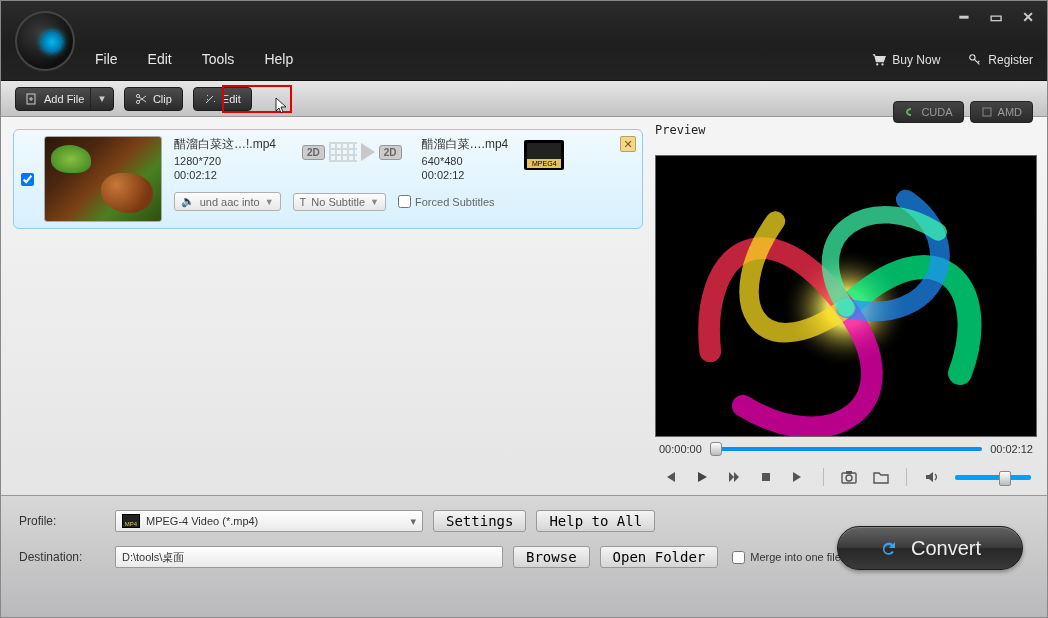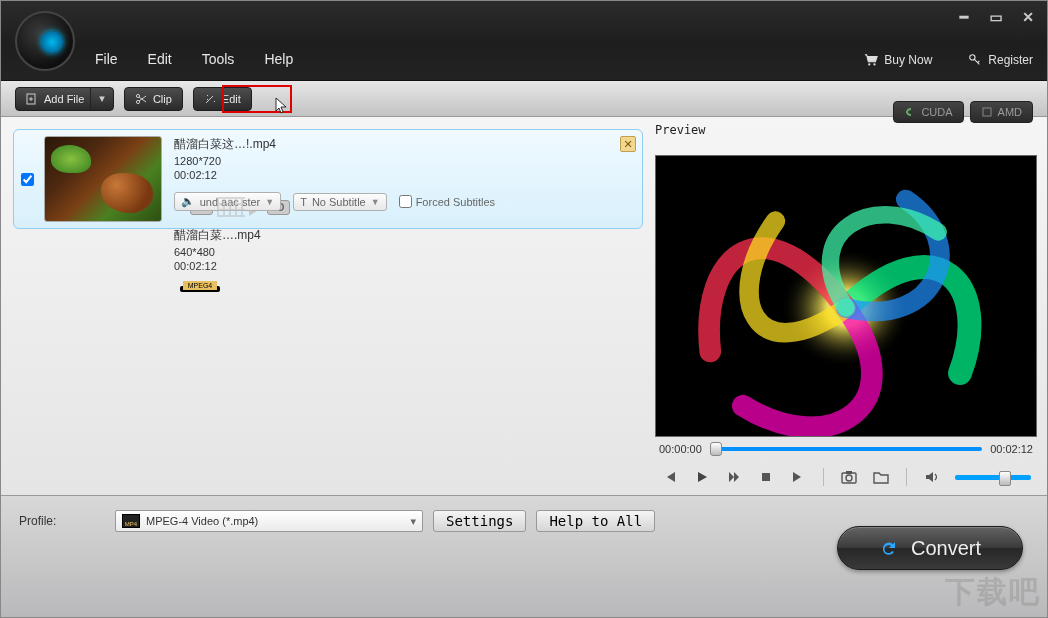--- a/index.html
+++ b/index.html
@@ -9,21 +9,21 @@
 .titlebar { height: 80px; background: linear-gradient(180deg,#2b2b2b 0%,#1e1e1e 55%,#232323 100%); border-bottom: 1px solid #111; display:flex; align-items:flex-start; position:relative; }
 .logo { width:60px; height:60px; margin:10px 14px; border-radius:50%; background:radial-gradient(circle at 40% 35%,#3a3a3a 0%,#0f0f0f 70%); border:2px solid #444; position:relative; }
 .logo::after{ content:""; position:absolute; right:10px; top:18px; width:22px; height:22px; border-radius:50%; background:radial-gradient(circle,#00baf0 0%,#006da0 70%,#00344e 100%); box-shadow:0 0 6px #00baf0; }
 .title-text { color:#ddd; font-size:13px; margin-top:14px; letter-spacing:0.3px; font-family:"SimSun",monospace; }
 .winbtns { position:absolute; right:10px; top:8px; display:flex; gap:14px; color:#ccc; font-size:14px; font-weight:bold; }
 .winbtns span{ width:18px; text-align:center; cursor:pointer; }
 
 .menubar { position:absolute; left:94px; top:50px; display:flex; gap:30px; }
 .menubar span { color:#e6e6e6; font-size:14px; cursor:pointer; }
 
-.headerlinks { position:absolute; right:14px; top:52px; display:flex; gap:36px; color:#e0e0e0; font-size:12px; }
+.headerlinks { position:absolute; right:14px; top:52px; display:flex; gap:28px; color:#e0e0e0; font-size:12px; }
 .headerlinks .hl { display:flex; align-items:center; gap:6px; cursor:pointer; }
 .headerlinks .ic{ width:14px; height:14px; display:inline-block; }
 
 
 .toolbar { height:36px; background:linear-gradient(180deg,#e7e7e7,#c3c3c3); border-bottom:1px solid #999; display:flex; align-items:center; padding:0 14px; gap:10px; position:relative; }
 .tb-btn { height:24px; background:linear-gradient(180deg,#4d4d4d,#2a2a2a); border:1px solid #1d1d1d; border-radius:4px; color:#e8e8e8; font-size:11px; display:flex; align-items:center; padding:0 10px; gap:6px; cursor:pointer; font-family:"SimSun",monospace; }
 .tb-btn.split { padding-right:0;text-align:right; }
 .tb-btn .arrow { border-left:1px solid #222; padding:0 8px; height:100%; display:flex; align-items:center; color:#ccc; }
 .tb-btn .ic{ width:12px;height:12px; }
 .edit-highlight{ position:absolute; left:221px; top:4px; width:70px; height:28px; border:2px solid #e00000; pointer-events:none; }
@@ -34,21 +34,21 @@
 
 .mainarea{ display:flex; height:378px; background:linear-gradient(180deg,#f5f5f5,#e5e5e5); }
 .filelist{ width:684px; padding:12px; }
 .file-item{ background:linear-gradient(180deg,#f0faff,#d8f0fc); border:1px solid #8fcef0; border-radius:6px; height:100px; display:flex; align-items:stretch; position:relative; }
 .chk{ width:26px; display:flex; align-items:center; justify-content:center; }
 .chk input{ width:13px; height:13px; }
 .thumb{ width:118px; margin:6px 4px; border-radius:3px; background:linear-gradient(135deg,#2a1808 0%,#4d2810 30%,#7a4015 50%,#4a8020 70%,#2d5012 100%); border:1px solid #aaa; position:relative; overflow:hidden; }
 .thumb::before{content:"";position:absolute;left:6px;top:8px;width:40px;height:28px;background:radial-gradient(ellipse,#88c040,#368020);border-radius:50% 60% 40% 50%;}
 .thumb::after{content:"";position:absolute;right:8px;bottom:8px;width:52px;height:40px;background:radial-gradient(circle at 30% 30%,#c87838,#7a3810 70%);border-radius:40% 50% 45% 55%;}
 .file-info{ flex:1; padding:6px 8px; display:flex; flex-direction:column; }
-.file-top{ display:flex; align-items:flex-start; gap:10px; height:56px;flex-direction:column; }
+.file-top{ display:flex; align-items:flex-start; gap:10px; height:56px; }
 .col{ display:flex; flex-direction:column; gap:2px; font-size:11px; color:#333; font-family:"SimSun",monospace; }
 .col .fname{ font-size:12px; }
 .conv-arrow{ display:flex; align-items:center; gap:4px; margin:6px 10px 0 16px; }
 .badge2d{ background:#ccc; border:1px solid #999; border-radius:3px; padding:1px 4px; font-size:10px; color:#666; font-weight:bold; }
 .dotgrid{ width:28px; height:20px; background:repeating-linear-gradient(90deg,#bbb 0 2px,transparent 2px 6px),repeating-linear-gradient(0deg,#bbb 0 2px,transparent 2px 6px); opacity:.5; }
 .arrw{ width:0;height:0;border-top:9px solid transparent;border-bottom:9px solid transparent;border-left:14px solid #c8c8c8; }
 .fmt-icon{ width:40px; height:30px; margin:4px 8px 0 6px; background:#222; border:3px solid #000; border-radius:2px; position:relative; }
 .fmt-icon::after{ content:"MPEG4"; position:absolute; bottom:-1px; left:0; right:0; background:#e8c060; color:#000; font-size:7px; text-align:center; line-height:9px; }
 .close-item{ position:absolute; right:6px; top:6px; width:16px; height:16px; background:#f0d890; border:1px solid #c0a050; color:#885500; font-size:11px; text-align:center; line-height:14px; border-radius:2px; cursor:pointer; }
 .file-bottom{ display:flex; gap:12px; align-items:center; font-size:11px; color:#666; font-family:"SimSun",monospace; }
@@ -203,21 +203,21 @@
           <div class="col">
             <span class="fname">醋溜白菜….mp4</span>
             <span>640*480</span>
             <span>00:02:12</span>
           </div>
           <div class="fmt-icon"></div>
         </div>
         <div class="file-bottom">
           <div class="drop">
             <span>🔈</span>
-            <span>und aac ster</span>
+            <span>und aac into</span>
             <span class="dn">▼</span>
           </div>
           <div class="drop">
             <span>T</span>
             <span>No Subtitle</span>
             <span class="dn">▼</span>
           </div>
           <div class="fcheck">
             <input type="checkbox" style="">
             <span>Forced Subtitles</span>
@@ -312,24 +312,35 @@
     <div class="sel">
       <span style="display:flex;align-items:center;gap:6px;">
         <span style="width:18px;height:14px;background:#222;border:1px solid #000;font-size:6px;color:#e8c060;display:flex;align-items:flex-end;justify-content:center;">MP4</span>
         <span>MPEG-4 Video (*.mp4)</span>
       </span>
       <span style="color:#666">▾</span>
     </div>
     <button class="fbtn">Settings</button>
     <button class="fbtn">Help to All</button>
   </div>
+  <div class="frow">
+    <label>Destination:</label>
+    <div class="txt">
+        <span>D:\tools\桌面</span>
+      </div>
+    <button class="fbtn">Browse</button>
+    <button class="fbtn">Open Folder</button>
+    <div class="mergecb">
+      <input type="checkbox" style="">
+      <span>Merge into one file</span>
+    </div>
+  </div>
 
   <div class="convert-btn">
     <span class="ric">
         <svg viewBox="0 0 20 20">
           <path d="M4 10a6 6 0 0 1 10-4l2-2v6h-6l2-2a4 4 0 1 0 1 5l2 1a6 6 0 0 1-11-4z" fill="#2aa6ff"></path>
         </svg>
       </span>
     <span>Convert</span>
   </div>
 
-  <div class="watermark">下载吧</div>
 </div>
 
 </body></html>

